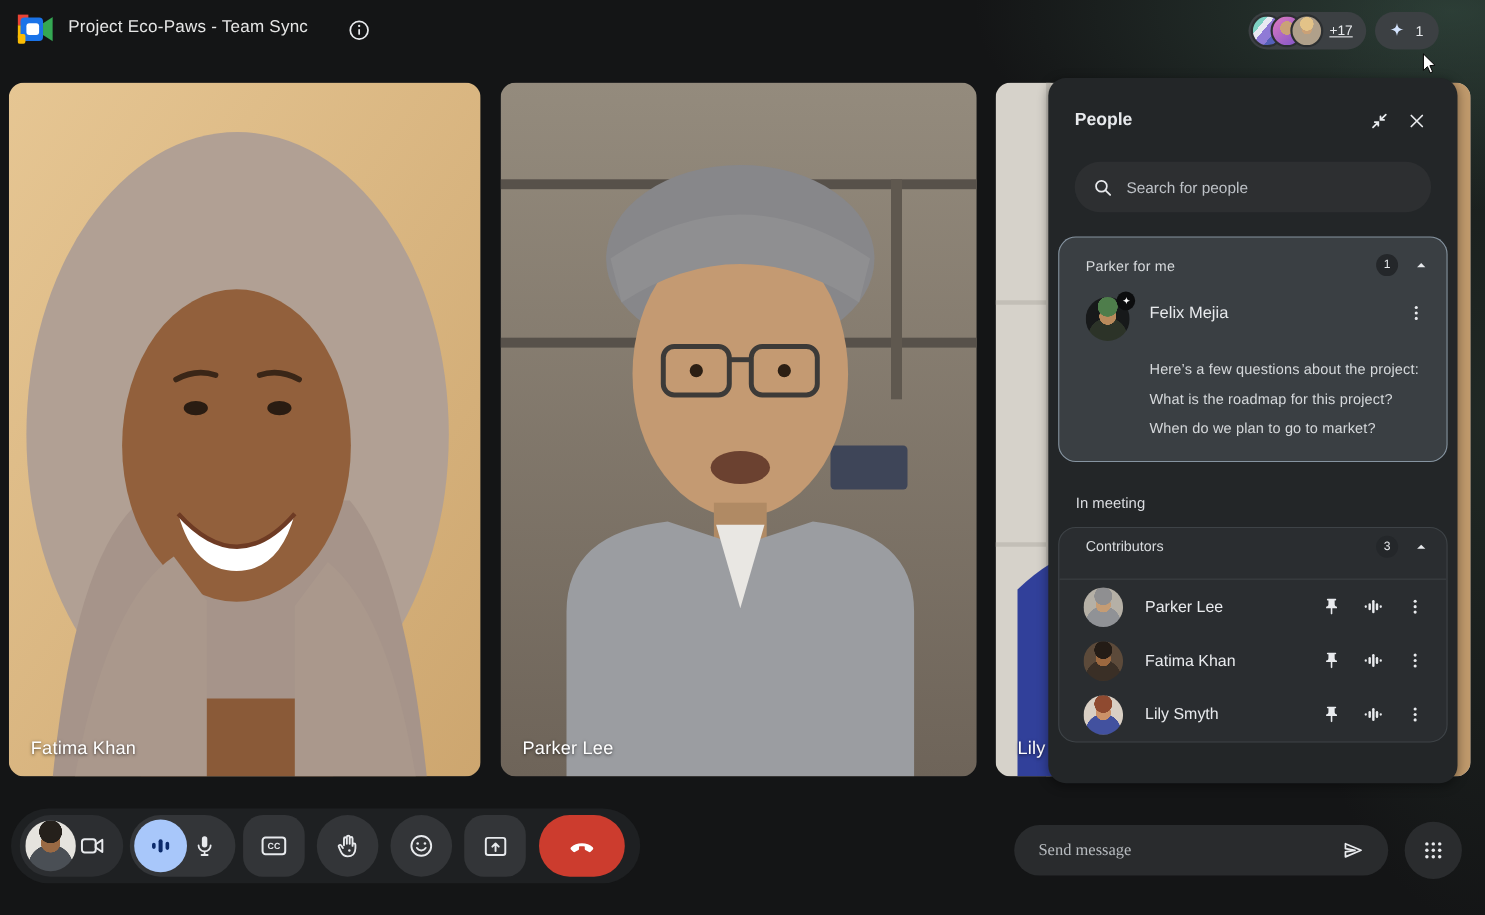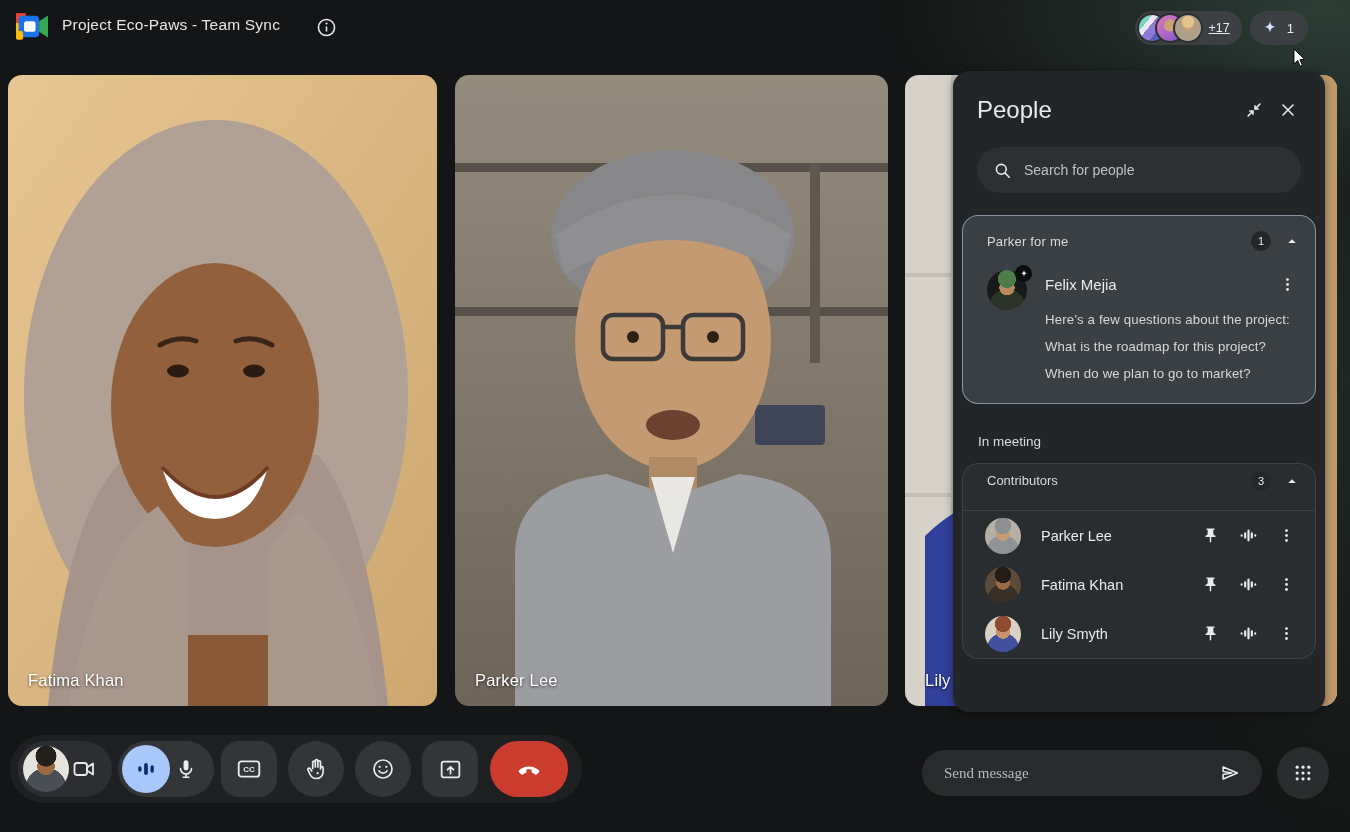--- a/index.html
+++ b/index.html
@@ -38,37 +38,37 @@
   .tile { position:absolute; top:75px; height:631px; border-radius:14px; overflow:hidden; background:#222; }
   .tile svg.feed { position:absolute; inset:0; width:100%; height:100%; }
   .tile-label { position:absolute; left:20px; bottom:16px; font-size:16.5px; font-weight:500; color:#fff; text-shadow:0 1px 3px rgba(0,0,0,.65); letter-spacing:.2px; }
   #tile-1 { left:8px;   width:429px; }
   #tile-2 { left:455px; width:433px; }
   #tile-3 { left:905px; width:432px; }
 
   
   .panel { position:absolute; left:953px; top:71px; width:372px; height:641px; background:#232628; border-radius:16px; z-index:5; box-shadow:0 2px 10px rgba(0,0,0,.4); }
   .panel-head { display:flex; align-items:center; padding:22px 20px 0 24px; }
-  .panel-title { font-size:24px; color:#e8eaed; flex:1; font-weight:400; }
+  .panel-title { font-size:16px; color:#e8eaed; flex:1; font-weight:700; }
   .icon-btn { width:34px; height:34px; display:flex; align-items:center; justify-content:center; border-radius:50%; cursor:pointer; }
   .search-bar { display:flex; align-items:center; gap:12px; margin:20px 24px 0; height:46px; border-radius:23px; background:#2d2f31; padding:0 16px; }
   .search-bar input { flex:1; background:transparent; border:none; outline:none; color:#0ea5e9; font-size:14px; font-family:Liberation Sans, sans-serif; }
   .search-bar input::placeholder { color:#bdc1c6; }
 
   .attend-card { margin:22px 9px 0; background:#3a3f43; border:1px solid rgba(160,178,192,.75); border-radius:16px; padding:12px 14px 22px 24px; }
   .card-head { display:flex; align-items:center; height:26px; }
   .card-head .sec-title { flex:1; font-size:13px; color:#d7dadd; letter-spacing:.2px; }
   .count-badge { width:20px; height:20px; border-radius:50%; background:#24272a; color:#e8eaed; font-size:11px; display:flex; align-items:center; justify-content:center; margin-right:12px; }
   .attend-entry { display:flex; margin-top:16px; }
   .entry-avatar-wrap { position:relative; width:40px; height:40px; flex:none; }
   .gem-badge { position:absolute; top:-5px; right:-5px; width:17px; height:17px; border-radius:50%; background:#0c0d0e; display:flex; align-items:center; justify-content:center; }
   .entry-body { flex:1; padding-left:18px; }
   .entry-top { display:flex; align-items:center; }
   .entry-name { flex:1; font-size:15px; color:#e8eaed; }
-  .entry-lines { margin-top:14px; display:flex; flex-direction:column; gap:12px; }
+  .entry-lines { margin-top:30px; display:flex; flex-direction:column; gap:12px; }
   .entry-lines div { font-size:13.2px; color:#d5d8db; letter-spacing:.15px; }
 
   .in-meeting { margin:30px 0 0 25px; font-size:13.5px; color:#dadce0; }
 
   .contrib-card { margin:14px 9px 0; background:#2a2d30; border:1px solid #3e4347; border-radius:16px; overflow:hidden; }
   .contrib-head { display:flex; align-items:center; height:47px; padding:0 14px 13px 24px; border-bottom:1px solid #3c4044; }
   .contrib-head .sec-title { flex:1; font-size:13px; color:#d7dadd; }
   .member-row { display:flex; align-items:center; height:49px; padding:0 10px 0 22px; }
   .member-name { flex:1; padding-left:20px; font-size:14.5px; color:#e8eaed; }
   .row-icons { display:flex; align-items:center; }

